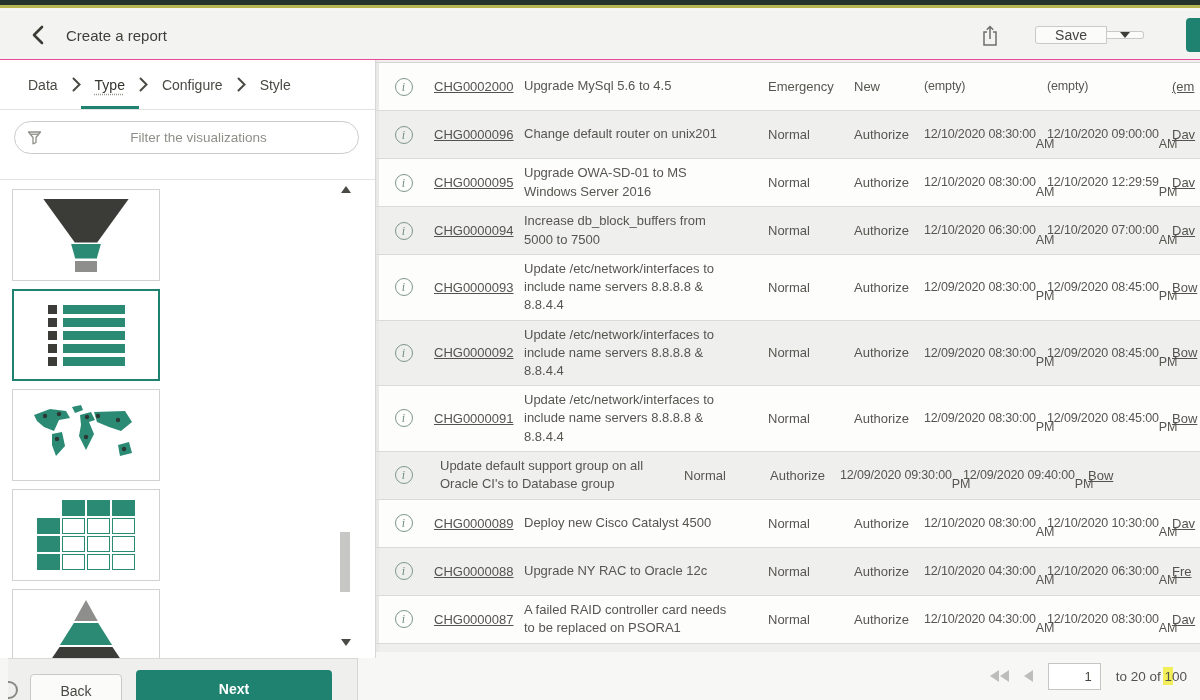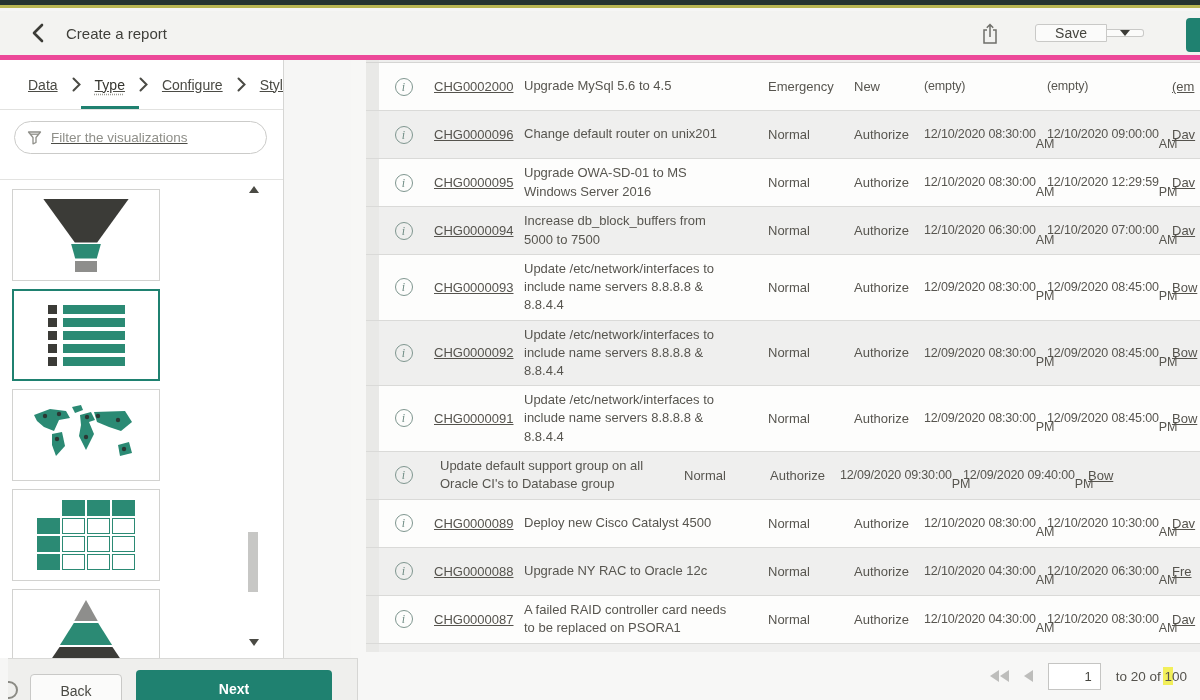--- a/index.html
+++ b/index.html
@@ -9,46 +9,46 @@
   }
   *{box-sizing:border-box; margin:0; padding:0;}
   body{width:1200px;height:700px;position:relative;overflow:hidden;
        background:#f6f6f5;font-family:"Liberation Sans",sans-serif;color:var(--text);}
 
   
   .topbar{height:8px;background:#263430;border-bottom:3px solid #b9b652;}
 
   
   .app-header{position:absolute;top:11px;left:0;right:0;height:49px;background:#f3f3f1;
-              border-bottom:5px solid #ec4899;display:flex;align-items:center;padding:0 0 0 24px;}
+              border-bottom:1px solid #ec4899;display:flex;align-items:center;padding:0 0 0 24px;}
   .back-btn{width:26px;height:26px;display:flex;align-items:center;justify-content:center;cursor:pointer;}
   .page-title{margin-left:16px;font-size:15px;color:#3f3f3a;}
   .hspacer{flex:1;}
   .share-btn{width:26px;height:26px;display:flex;align-items:center;justify-content:center;margin-right:32px;cursor:pointer;}
   .save-split{display:flex;height:34px;margin-right:56px;align-items:center;}
   .save-main{background:#fbfbfa;border:1px solid #c9c9c7;border-radius:3px 0 0 3px;
              font-size:14px;color:#45453f;padding:0 19px;display:flex;align-items:center;cursor:pointer;}
   .save-caret{width:37px;background:#fbfbfa;border:1px solid #c9c9c7;border-left:none;border-radius:0 3px 3px 0;
               display:flex;align-items:center;justify-content:center;cursor:pointer;}
   .caret-down{width:0;height:0;border-left:5px solid transparent;border-right:5px solid transparent;border-top:6px solid #3c3c37;}
   .primary-sliver{position:absolute;right:-13px;top:7px;width:27px;height:34px;background:var(--teal);border-radius:4px;cursor:pointer;}
 
   
-  .panel{position:absolute;top:60px;left:0;width:284px;bottom:42px;background:#fff;
-         border-right:1px solid #d6d6d4;z-index:2;overflow:hidden;text-decoration:underline;}
+  .panel{position:absolute;top:60px;left:0;width:376px;bottom:42px;background:#fff;
+         border-right:1px solid #d6d6d4;z-index:2;overflow:hidden;}
   .steps{display:flex;align-items:stretch;height:50px;border-bottom:1px solid #e2e2e0;padding-left:28px;position:relative;}
   .step{display:flex;align-items:center;position:relative;font-size:14px;color:#4a4a44;cursor:pointer;}
   .step + .step-chevron{margin:0 14px;}
   .step-chevron{display:flex;align-items:center;margin:0 14px;}
   .step.active .step-label{color:#35352f;text-decoration:underline dotted #9a9a94;text-underline-offset:4px;}
   .step.active::after{content:"";position:absolute;left:-14px;right:-14px;bottom:0;height:3px;background:var(--teal);}
 
   .filter-wrap{margin:11px 16px 10px 14px;height:33px;border:1px solid #cbcbc9;border-radius:17px;
                background:#fff;display:flex;align-items:center;padding:0 12px;gap:9px;}
-  .filter-wrap input{border:none;outline:none;flex:1;font-size:13.5px;font-family:inherit;color:var(--text);background:transparent;}
+  .filter-wrap input{border:none;outline:none;flex:1;font-size:13.5px;font-family:inherit;color:var(--text);background:transparent;text-align:center;}
   .filter-wrap input::placeholder{color:#8f8f89;}
 
   .viz-list{position:absolute;top:119px;left:0;right:0;bottom:0;border-top:1px solid #e3e3e1;
             overflow:hidden;padding:9px 0 0 12px;}
   .viz-item{width:148px;height:92px;border:1px solid #d2d2d0;background:#fff;margin-bottom:8px;
             display:flex;align-items:center;justify-content:center;cursor:pointer;}
   .viz-item.selected{border:2px solid var(--teal);}
 
   
   .ic-funnel{display:flex;flex-direction:column;align-items:center;}

